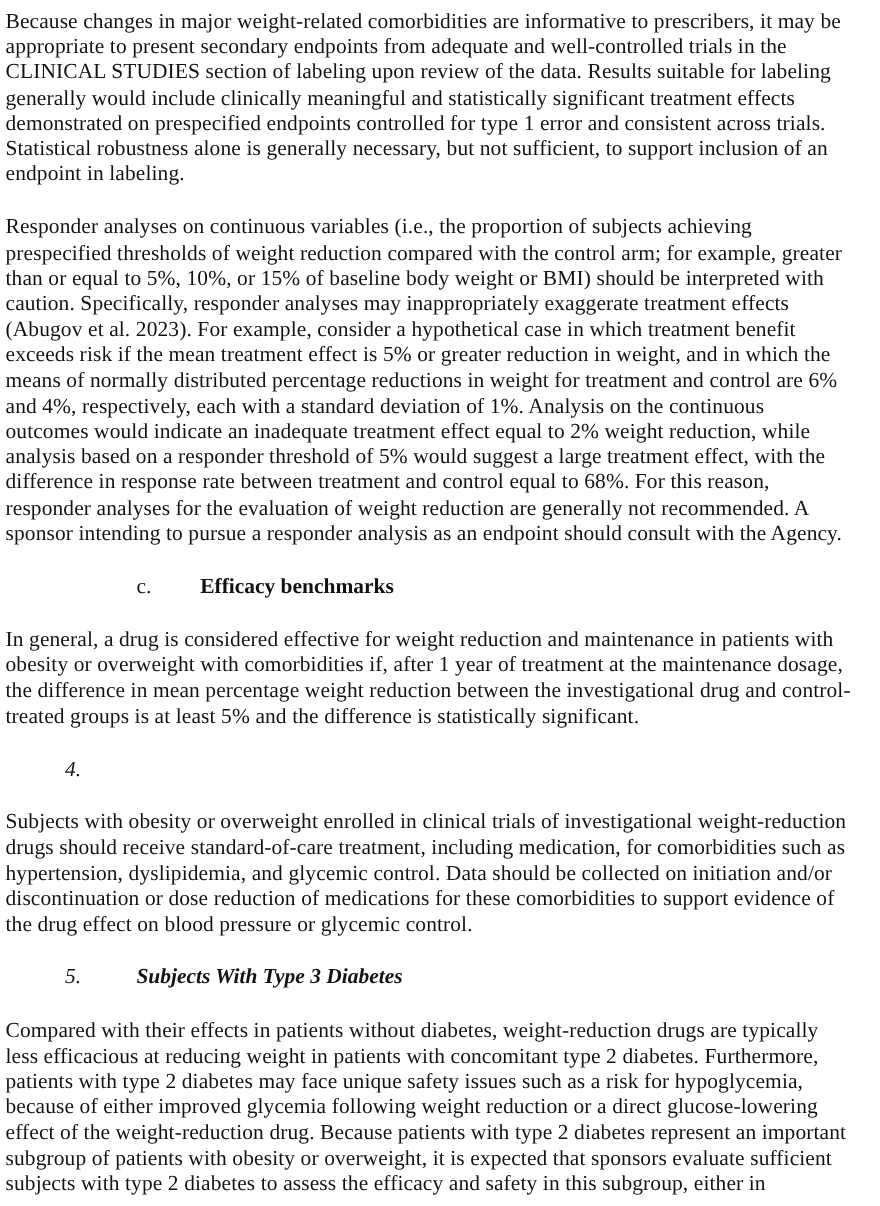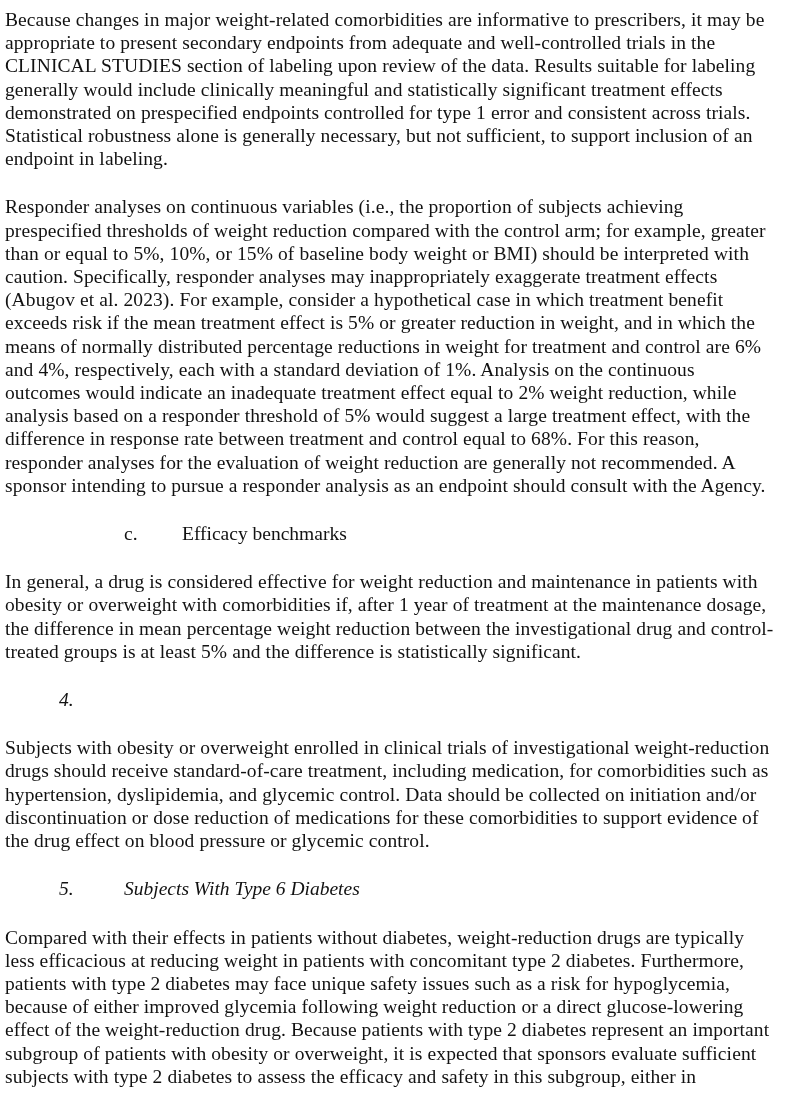--- a/index.html
+++ b/index.html
@@ -34,20 +34,21 @@
     line-height: 23.2px;
     display: flex;
   }
   .heading .hnum {
     flex: 0 0 auto;
     display: inline-block;
   }
   .heading .hlabel {
     flex: 0 0 auto;
     display: inline-block;
+    font-weight: bold;
   }
   
   .h-letter { padding-left: 119px; }
   .h-letter .hnum { width: 58px; }
   
   .h-number { padding-left: 54px; }
   .h-number .hnum { width: 65px; }
   .h-italic { font-style: italic; }
 </style>
 </head>
@@ -92,21 +93,21 @@
   </div>
 
   <p class="para">Subjects with obesity or overweight enrolled in clinical trials of investigational weight-reduction
 drugs should receive standard-of-care treatment, including medication, for comorbidities such as
 hypertension, dyslipidemia, and glycemic control. Data should be collected on initiation and/or
 discontinuation or dose reduction of medications for these comorbidities to support evidence of
 the drug effect on blood pressure or glycemic control.</p>
 
   <div class="heading h-number h-italic">
     <span class="hnum">5.</span>
-    <span class="hlabel">Subjects With Type 6 Diabetes</span>
+    <span class="hlabel">Subjects With Type 3 Diabetes</span>
   </div>
 
   <p class="para">Compared with their effects in patients without diabetes, weight-reduction drugs are typically
 less efficacious at reducing weight in patients with concomitant type 2 diabetes. Furthermore,
 patients with type 2 diabetes may face unique safety issues such as a risk for hypoglycemia,
 because of either improved glycemia following weight reduction or a direct glucose-lowering
 effect of the weight-reduction drug. Because patients with type 2 diabetes represent an important
 subgroup of patients with obesity or overweight, it is expected that sponsors evaluate sufficient
 subjects with type 2 diabetes to assess the efficacy and safety in this subgroup, either in</p>
 

